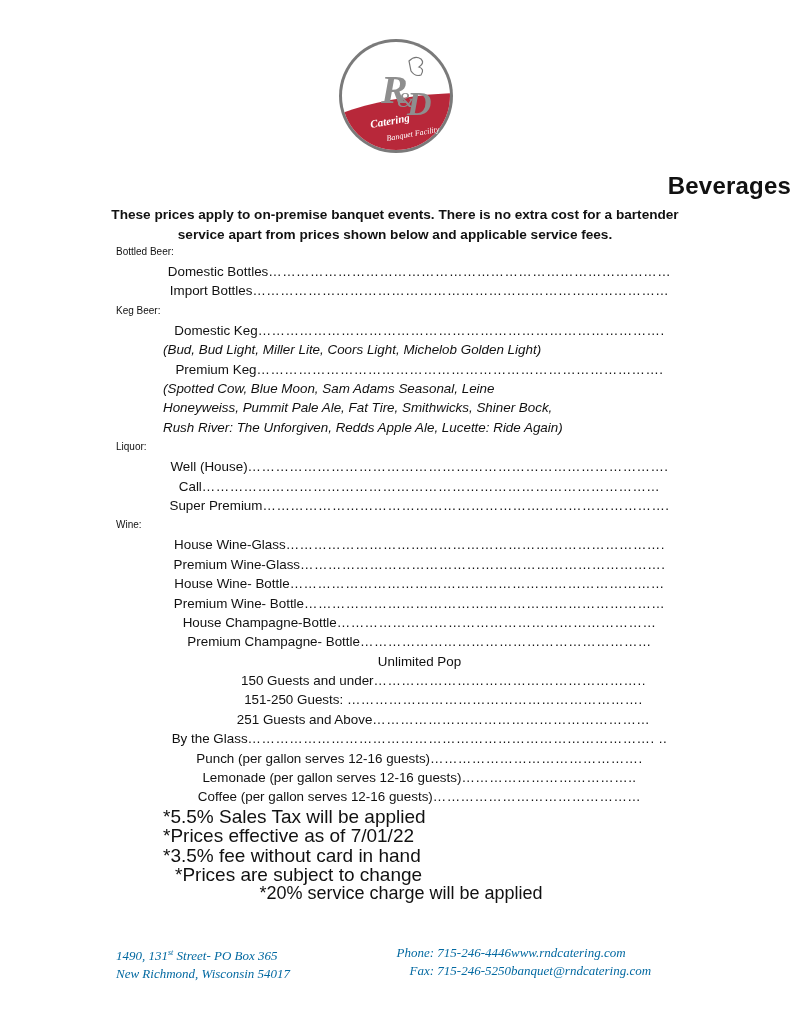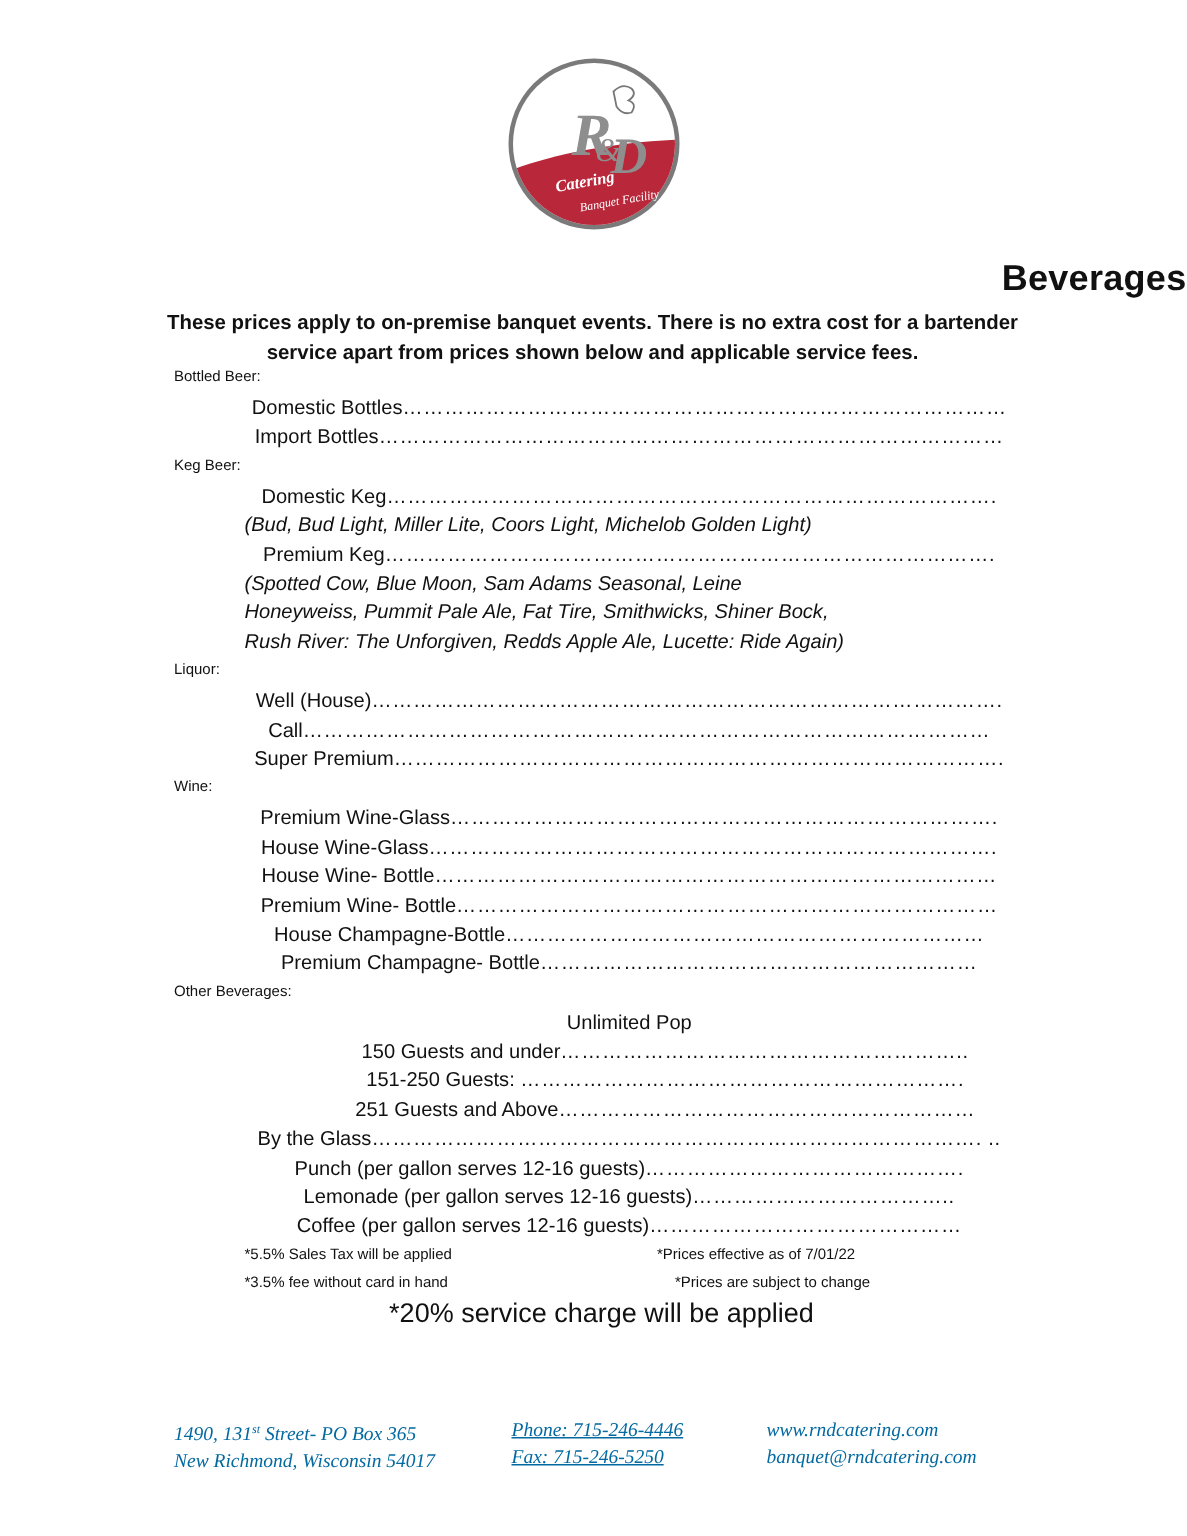--- a/index.html
+++ b/index.html
@@ -11,28 +11,28 @@
   .intro { position: absolute; left: 110px; width: 570px; top: 205px; text-align: center;
            font-size: 13.6px; font-weight: bold; line-height: 20px; }
   .body { position: absolute; left: 116px; top: 242px; width: 560px; }
   .section-h { font-size: 10px; line-height: 20px; height: 20px; }
   .row { font-size: 13.4px; line-height: 19.4px; height: 19.4px; padding-left: 47px;
          white-space: nowrap; overflow: hidden; display: flex; justify-content: center; }
   .row.sub { padding-left: 95px; }
   .row .label { flex: 0 0 auto; }
   .row .dots { flex: 0 0 auto; overflow: hidden; white-space: nowrap; letter-spacing: 0.5px; }
   .note { font-size: 13.4px; line-height: 19.4px; font-style: italic; padding-left: 47px; }
-  .fine { font-size: 10px; line-height: 19.4px; padding-left: 47px; display: flex; }
+  .fine { font-size: 19px; line-height: 19.4px; padding-left: 47px; display: flex; flex-direction: column; }
   .fine .l { width: 275px; }
   .center { text-align: center; font-size: 18px; line-height: 19.4px; width: 510px; padding-left: 30px; }
   .footer { position: absolute; top: 944px; left: 116px; width: 560px;
             font-family: "Liberation Serif", "DejaVu Serif", serif; font-style: italic;
             font-size: 13px; line-height: 18px; color: #0369a1; display: flex; }
   .footer .c1 { width: 225px; }
-  .footer .c2 { width: 170px; text-align: left; text-decoration: underline; }
+  .footer .c2 { width: 170px; text-align: right; }
   .footer .c3 { flex: 1; }
   sup { font-size: 8px; }
 </style>
 </head>
 <body>
 
 <div class="logo">
   <svg width="118" height="118" viewBox="0 0 118 118">
     <defs>
       <clipPath id="circ">
@@ -91,45 +91,44 @@
       <span class="label">Call</span>
       <span class="dots">………………………………………………………………………………………</span>
     </div>
   <div class="row">
       <span class="label">Super Premium</span>
       <span class="dots">…………………………………………………………………………….</span>
     </div>
 
   <div class="section-h">Wine:</div>
   <div class="row">
+      <span class="label">House Wine-Glass</span>
+      <span class="dots">……………………………………………………………………….</span>
+    </div>
+  <div class="row">
       <span class="label">Premium Wine-Glass</span>
       <span class="dots">…………………………………………………………………….</span>
-    </div>
-  <div class="row">
-      <span class="label">House Wine-Glass</span>
-      <span class="dots">……………………………………………………………………….</span>
     </div>
   <div class="row">
       <span class="label">House Wine- Bottle</span>
       <span class="dots">………………………………………………………………………</span>
     </div>
   <div class="row">
       <span class="label">Premium Wine- Bottle</span>
       <span class="dots">……………………………………………………………………</span>
     </div>
   <div class="row">
       <span class="label">House Champagne-Bottle</span>
       <span class="dots">……………………………………………………………</span>
     </div>
   <div class="row">
       <span class="label">Premium Champagne- Bottle</span>
       <span class="dots">………………………………………………………</span>
     </div>
 
-  <div class="section-h">Other Beverages:</div>
   <div class="row">
       <span class="label">Unlimited Pop</span>
     </div>
   <div class="row sub">
       <span class="label">150 Guests and under</span>
       <span class="dots">…………………………………………………..</span>
     </div>
   <div class="row sub">
       <span class="label" style="white-space:pre">151-250 Guests: </span>
       <span class="dots">……………………………………………………….</span>

